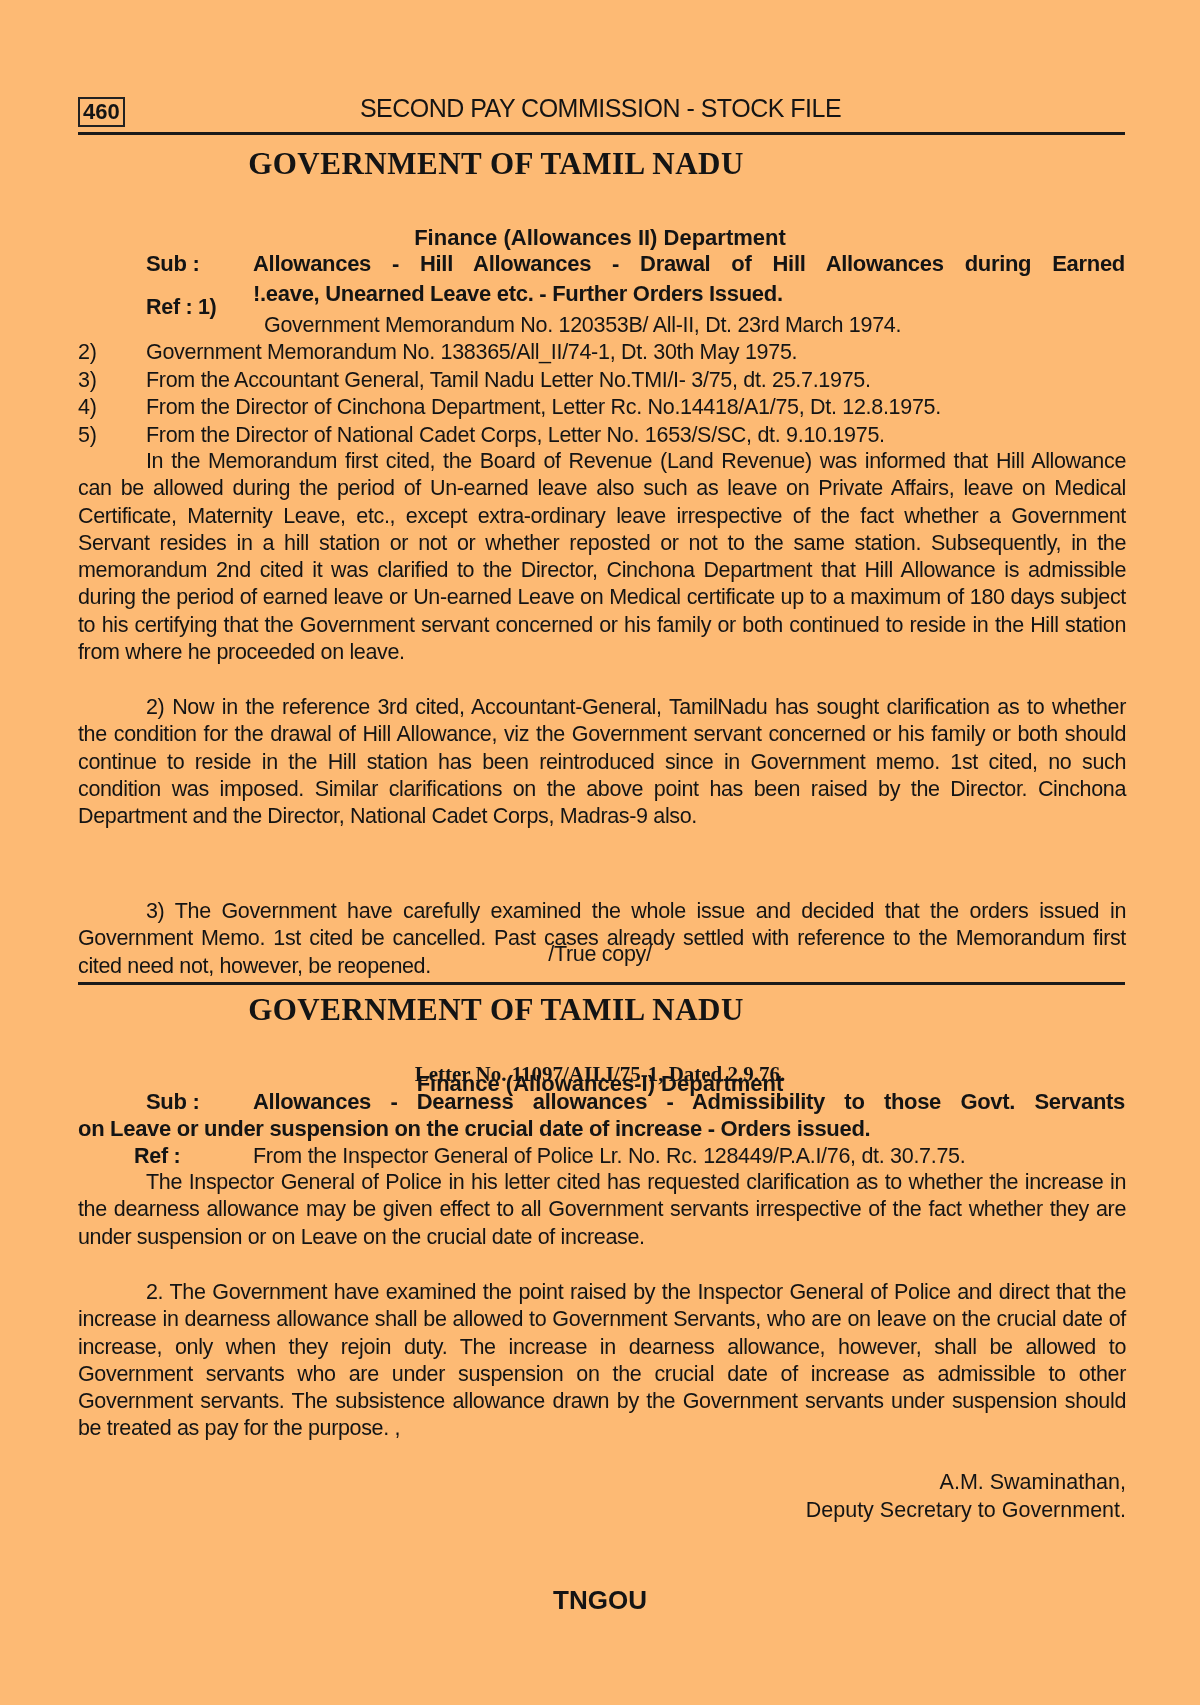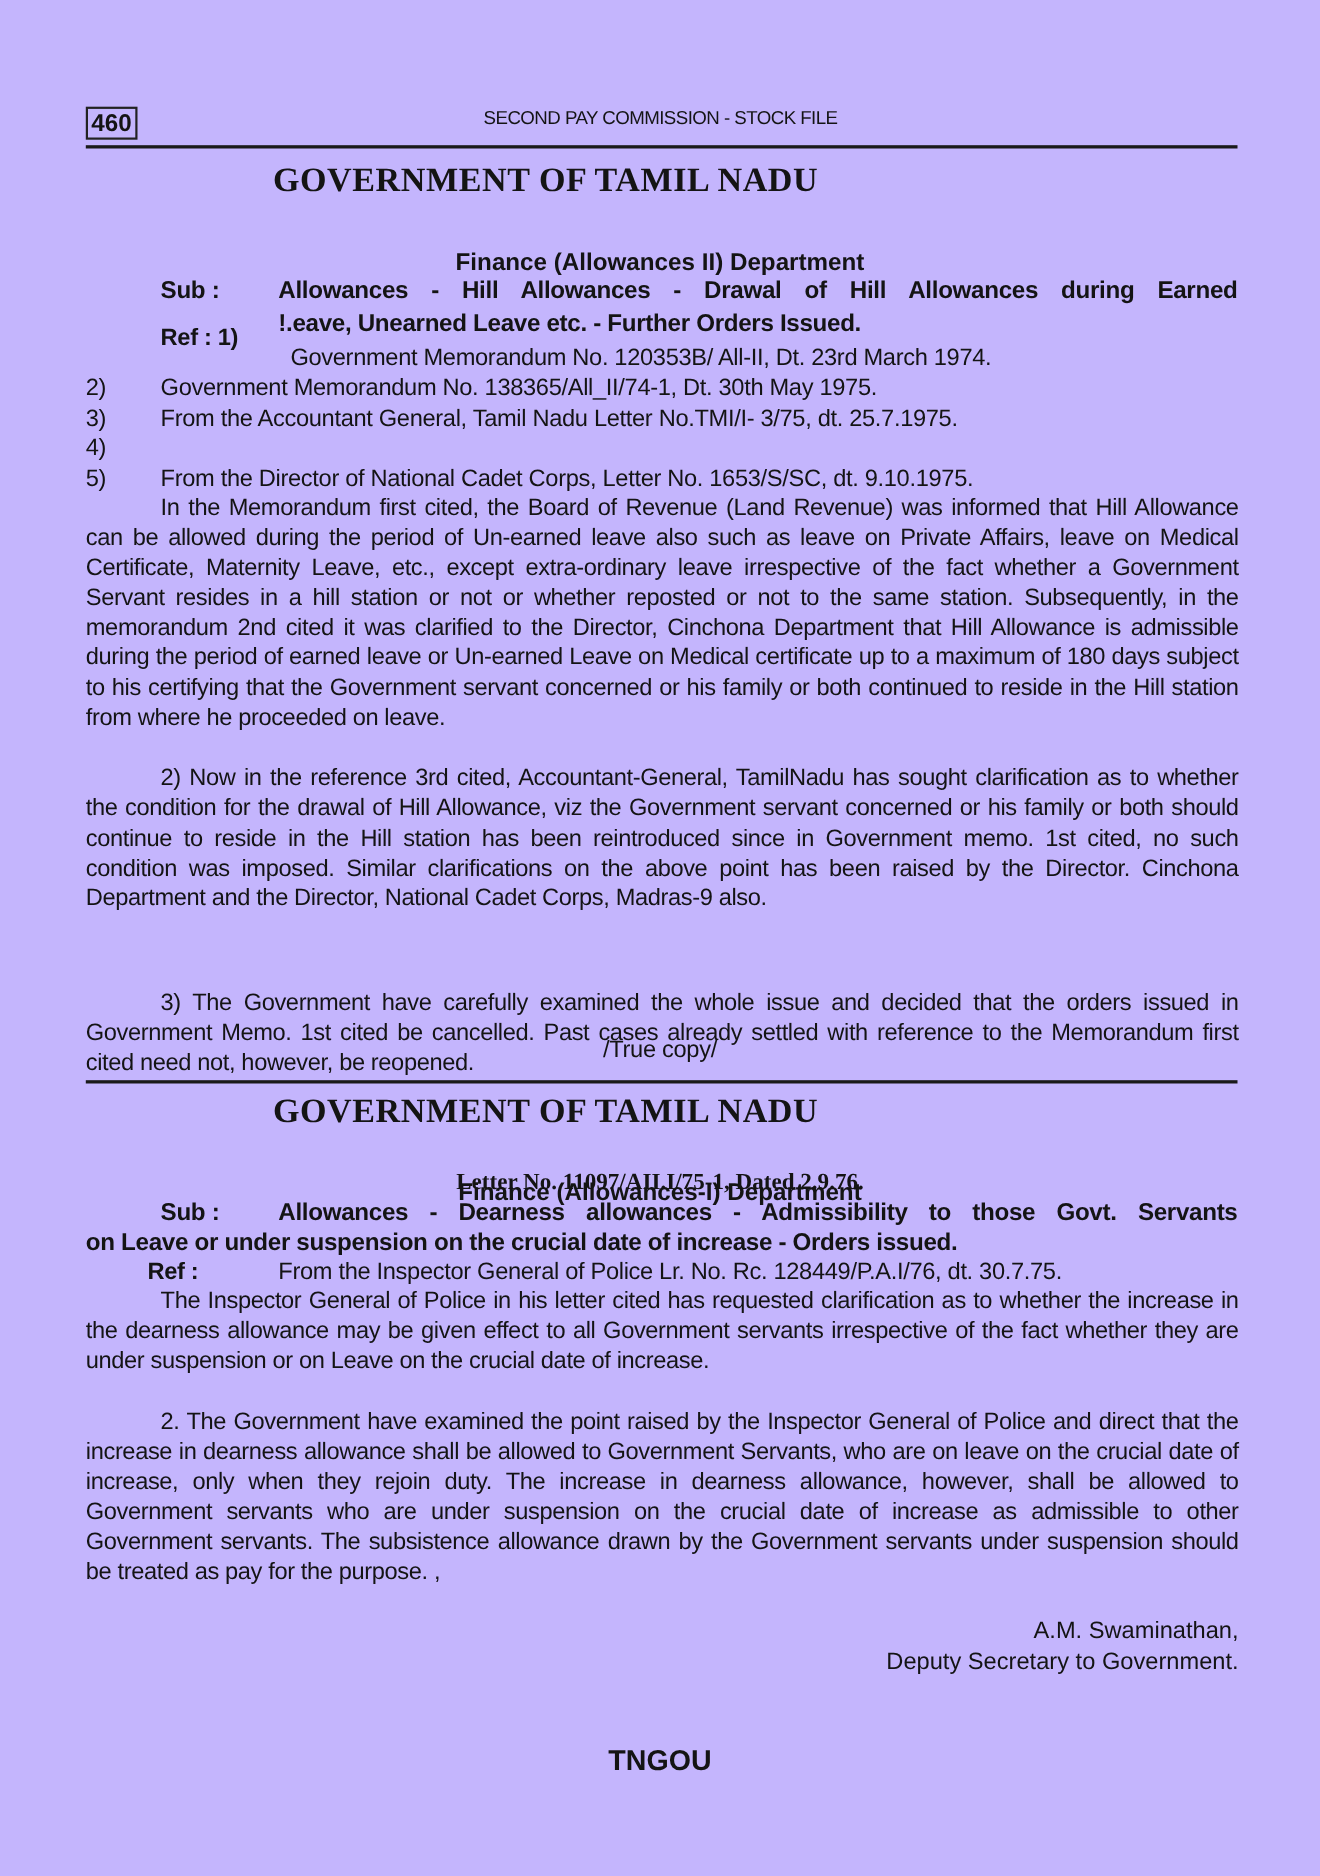--- a/index.html
+++ b/index.html
@@ -1,28 +1,28 @@
 <!DOCTYPE html>
 <html><head>
   <meta charset="utf-8">
   <style>
     html, body { margin: 0; padding: 0; }
     body {
       width: 1200px; height: 1705px; background: #fcfcfc; position: relative; overflow: hidden;
       font-family: "Liberation Sans", sans-serif; color: #141414;
     }
-    .page { position: absolute; left: 0; top: 0; width: 1200px; height: 1705px; background: #c4b5fd; }
+    .page { position: absolute; left: 0; top: 0; width: 1200px; height: 1705px; background: #fdba74; }
     .header { position: absolute; left: 78px; top: 92px; width: 1045px; height: 40px; }
     .page-num {
       position: absolute; left: 0; top: 5px; border: 2px solid #222; padding: 0 3px;
       font-size: 22px; line-height: 26px; font-weight: bold;
     }
     .running-title {
       position: absolute; left: 0; right: 0; top: 0; text-align: center;
-      font-size: 17px; letter-spacing: -0.5px; line-height: 32px;
+      font-size: 25px; letter-spacing: -0.5px; line-height: 32px;
     }
     .rule { position: absolute; height: 0; border-top: 3px solid #1a1a1a; }
     .rule.top { left: 78px; top: 132px; width: 1047px; }
     .rule.mid { left: 78px; top: 982px; width: 1047px; }
     .hd-gov {
       position: absolute; left: 0; width: 992px; text-align: center;
       font-family: "Liberation Serif", serif; font-weight: bold; font-size: 31px; letter-spacing: 0.5px;
     }
     .hd-dept { position: absolute; left: 0; width: 1200px; text-align: center; font-weight: bold; font-size: 22px; margin-top: 37px; }
     .hd-letter { position: absolute; left: 0; width: 1200px; text-align: center; font-family: "Liberation Serif", serif; font-weight: bold; font-size: 21px; }
@@ -52,20 +52,21 @@
   <div class="line bold" style="left:253px; top:280px; font-size:22px;">!.eave, Unearned Leave etc. - Further Orders Issued.</div>
 
   <div class="line bold" style="left:146px; top:293px;"><span>Ref  : 1)</span></div>
   <div class="line" style="left:264px; top:311px;">Government Memorandum No. 120353B/ All-II, Dt. 23rd March 1974.</div>
 
   <div class="line" style="left:78px; top:338px;">2)</div>
   <div class="line" style="left:146px; top:338px;">Government Memorandum No. 138365/All_II/74-1, Dt. 30th May 1975.</div>
   <div class="line" style="left:78px; top:366px;">3)</div>
   <div class="line" style="left:146px; top:366px;">From the Accountant General, Tamil Nadu Letter No.TMI/I- 3/75, dt. 25.7.1975.</div>
   <div class="line" style="left:78px; top:393px;">4)</div>
+  <div class="line" style="left:146px; top:393px;">From the Director of Cinchona Department, Letter Rc. No.14418/A1/75, Dt. 12.8.1975.</div>
   <div class="line" style="left:78px; top:421px;">5)</div>
   <div class="line" style="left:146px; top:421px;">From the Director of National Cadet Corps, Letter No. 1653/S/SC, dt. 9.10.1975.</div>
 
   <div class="body-text indent" style="top:448px;">In the Memorandum first cited, the Board of Revenue (Land Revenue) was informed that Hill Allowance can be allowed during the period of Un-earned leave also such as leave on Private Affairs, leave on Medical Certificate, Maternity Leave, etc., except extra-ordinary leave irrespective of the fact whether a Government Servant resides in a hill station or not or whether reposted or not to the same station. Subsequently, in the memorandum 2nd cited it was clarified to the Director, Cinchona Department that Hill Allowance is admissible during the period of earned leave or Un-earned Leave on Medical certificate up to a maximum of 180 days subject to his certifying that the Government servant concerned or his family or both continued to reside in the Hill station from where he proceeded on leave.</div>
   <div class="body-text indent" style="top:694px;">2)   Now in the reference 3rd cited, Accountant-General, TamilNadu has sought clarification as to whether the condition for the drawal of Hill Allowance, viz the Government servant concerned or his family or both should continue to reside in the Hill station has been reintroduced since in Government memo. 1st cited, no such condition was imposed. Similar clarifications on the above point has been raised by the Director. Cinchona Department and the Director, National Cadet Corps, Madras-9 also.</div>
   <div class="body-text indent" style="top:898px;">3)   The Government have carefully examined the whole issue and decided that the orders issued in Government Memo. 1st cited be cancelled. Past cases already settled with reference to the Memorandum first cited need not, however, be reopened.</div>
 
   <div class="line" style="left:0; width:1200px; text-align:center; top:940px;">/True copy/</div>
 
   <div class="rule mid"></div>

